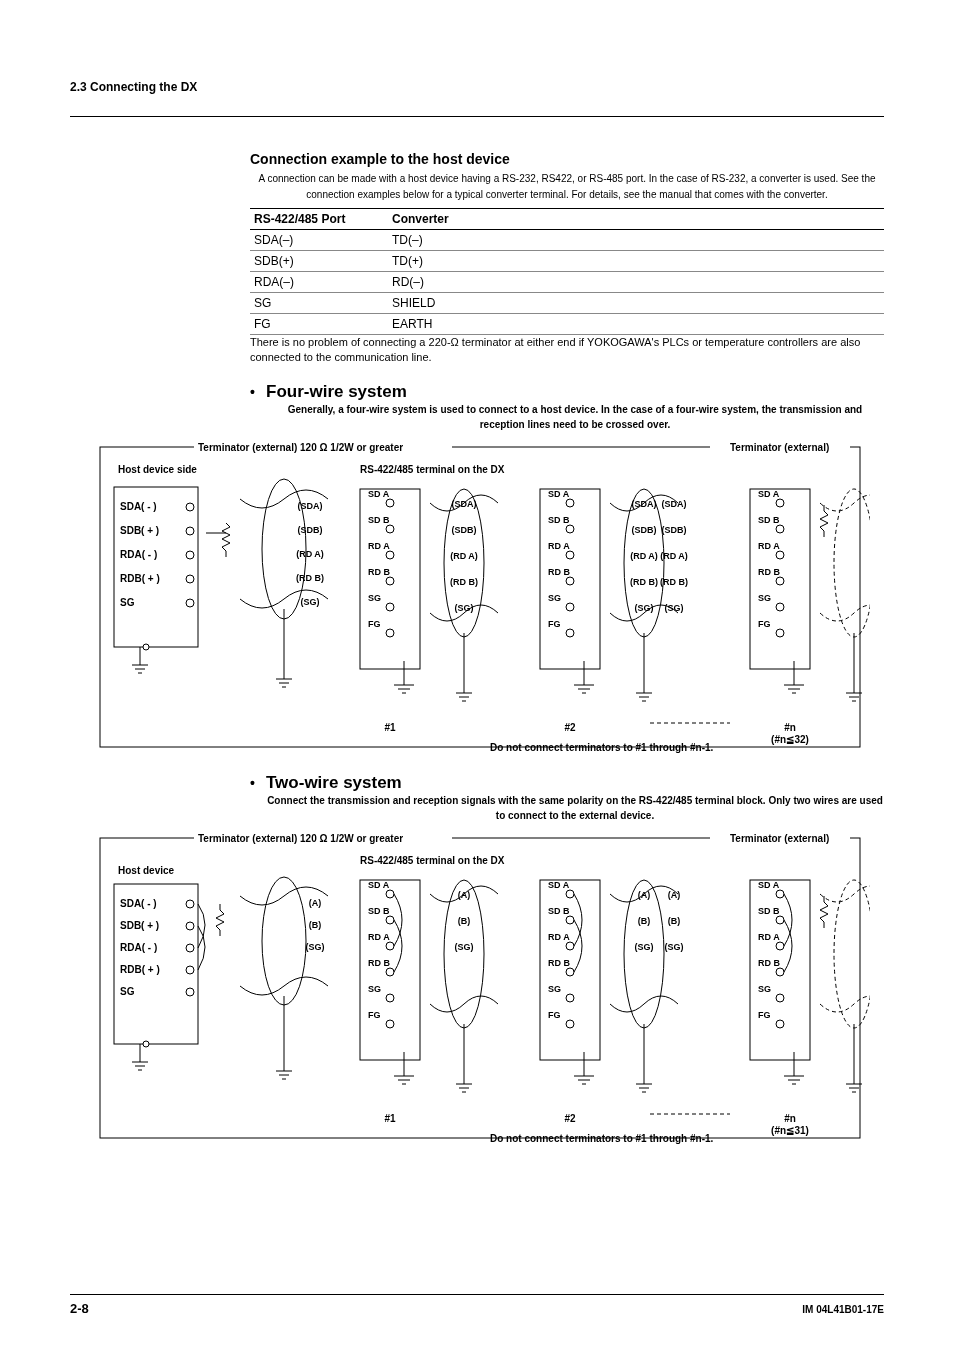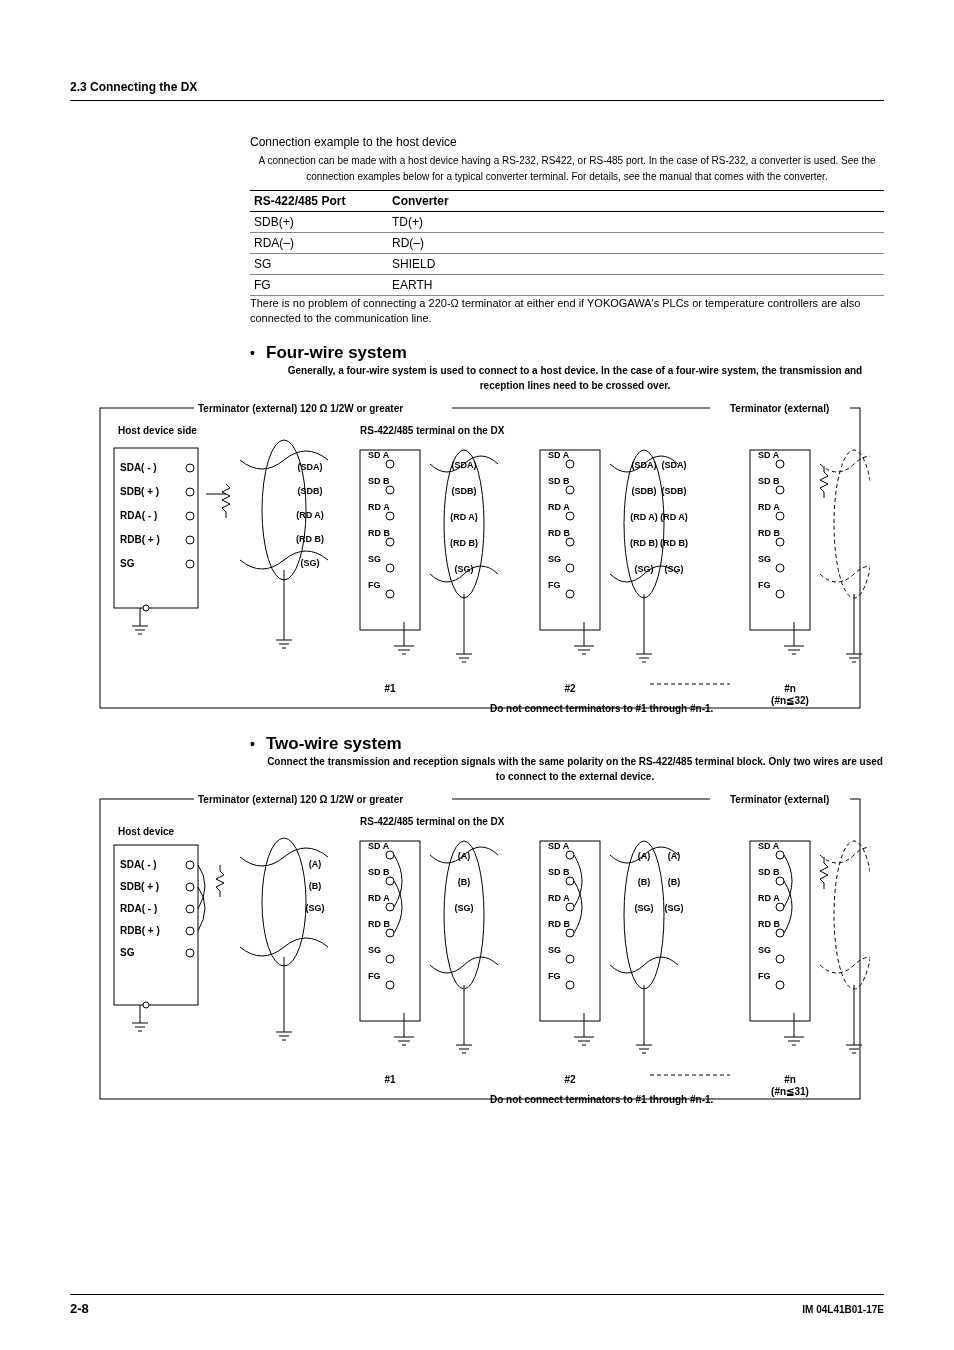--- a/index.html
+++ b/index.html
@@ -1,19 +1,19 @@
 <!DOCTYPE html>
 <html><head>
 <meta charset="utf-8">
 <style>
   html,body { margin:0; padding:0; background:#fff; font-family:Arial,Helvetica,sans-serif; color:#000; }
   .page { width:954px; height:1350px; position:relative; box-sizing:border-box; padding:80px 70px 40px 70px; }
-  .header-line { font-size:12px; font-weight:bold; padding-bottom:6px; border-bottom:1px solid #000; }
+  .header-line { font-size:12px; font-weight:bold; padding-bottom:22px; border-bottom:1px solid #000; }
   .content { margin-left:180px; margin-top:34px; }
-  .h2 { font-size:12px; font-weight:normal; margin:0 0 4px 0; }
+  .h2 { font-size:14px; font-weight:bold; margin:0 0 4px 0; }
   .para { font-size:10px; line-height:1.55;text-align:center; }
   table.map { width:100%; border-collapse:collapse; font-size:12px; margin:6px 0 0 0; }
   table.map th { text-align:left; font-weight:bold; padding:3px 4px; border-top:1.5px solid #000; border-bottom:1px solid #000; }
   table.map td { padding:3px 4px; border-bottom:1px solid #888; }
   .col1 { width:130px; }
   .note { font-size:11px; line-height:1.4; }
   .bullet-row { display:flex; align-items:baseline; margin-top:16px; }
   .bullet-row .dot { font-size:14px; font-weight:bold; width:16px; }
   .bullet-row .bt { font-size:17px; font-weight:bold; }
   .indent { margin-left:16px;font-weight:bold; }
@@ -35,20 +35,24 @@
     <div class="para">A connection can be made with a host device having a RS-232, RS422, or RS-485 port. In the case of RS-232, a converter is used. See the connection examples below for a typical converter terminal. For details, see the manual that comes with the converter.</div>
 
     <table class="map">
       <thead>
           <tr>
         <th class="col1">RS-422/485 Port</th>
         <th>Converter</th>
       </tr>
         </thead>
       <tbody>
+        <tr>
+            <td>SDA(–)</td>
+            <td>TD(–)</td>
+          </tr>
         <tr>
             <td>SDB(+)</td>
             <td>TD(+)</td>
           </tr>
         <tr>
             <td>RDA(–)</td>
             <td>RD(–)</td>
           </tr>
         <tr>
             <td>SG</td>

